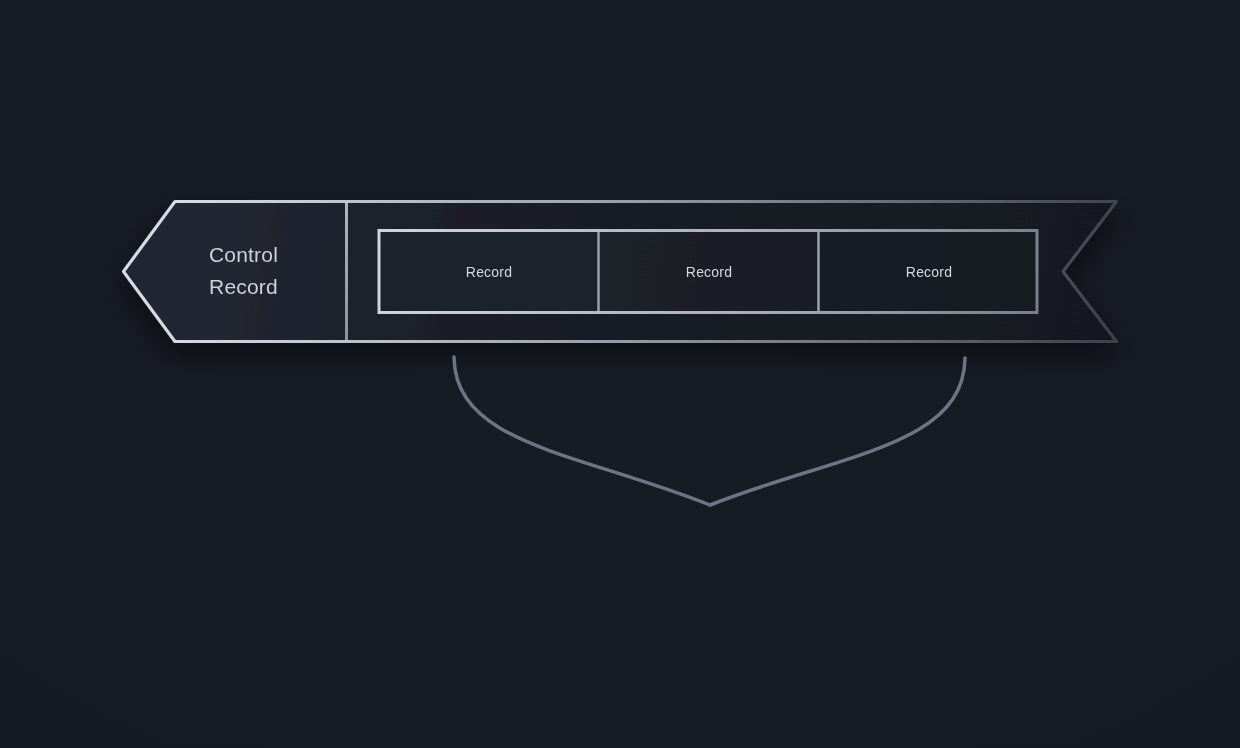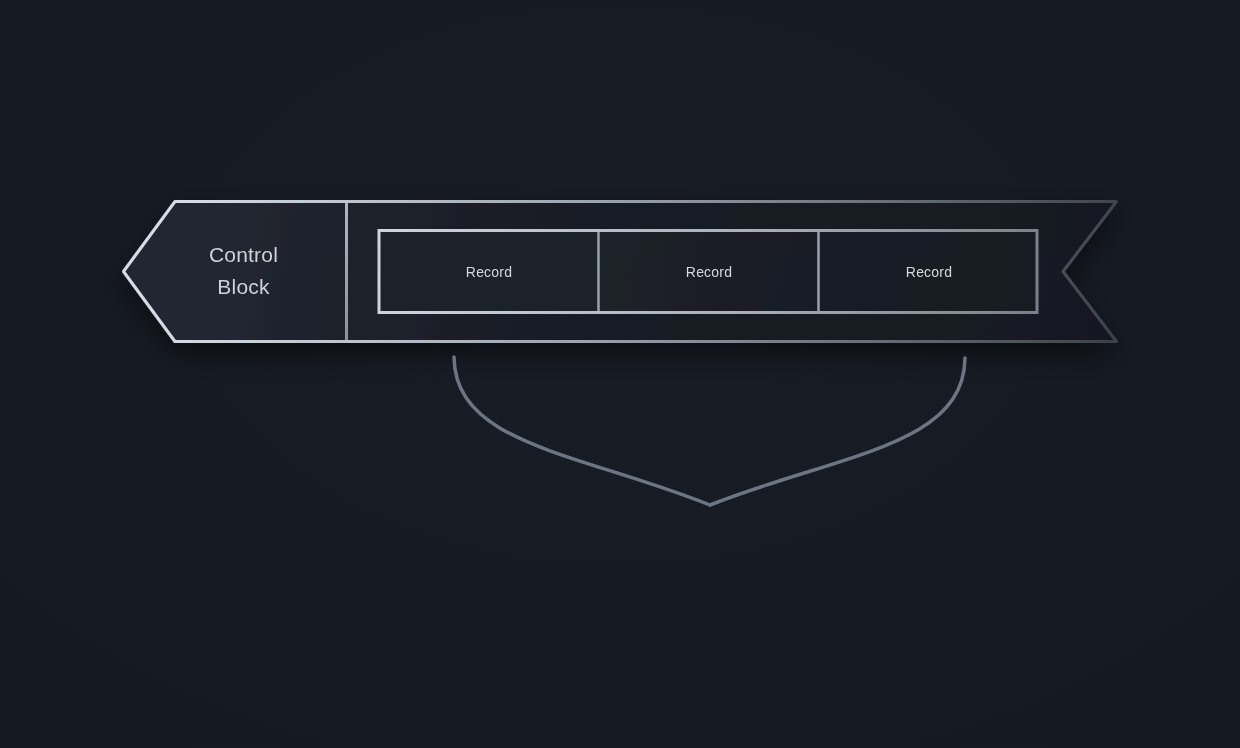--- a/index.html
+++ b/index.html
@@ -103,21 +103,21 @@
       <line x1="346.5" y1="203" x2="346.5" y2="340" stroke="url(#dividerStroke)" stroke-width="3"></line>
       <rect x="379" y="230.5" width="658" height="82" fill="url(#cellFill)" stroke="url(#recordStroke)" stroke-width="3"></rect>
       <line x1="598.5" y1="232" x2="598.5" y2="311" stroke="#99a1ac" stroke-width="2.5"></line>
       <line x1="818.5" y1="232" x2="818.5" y2="311" stroke="#99a1ac" stroke-width="2.5"></line>
     </g>
 
     <path d="M 454 357 C 455 445, 580 453, 710 505" fill="none" stroke="#6c7583" stroke-width="3.5" stroke-linecap="round"></path>
     <path d="M 965 358 C 964 446, 840 454, 710 505" fill="none" stroke="#6c7583" stroke-width="3.5" stroke-linecap="round"></path>
   </svg>
 
-  <div class="label control-label">Control Block</div>
+  <div class="label control-label">Control Record</div>
 
   <div class="label record-label r0">Record</div>
 
   <div class="label record-label r1">Record</div>
 
   <div class="label record-label r2">Record</div>
 
 
 </div>
 

